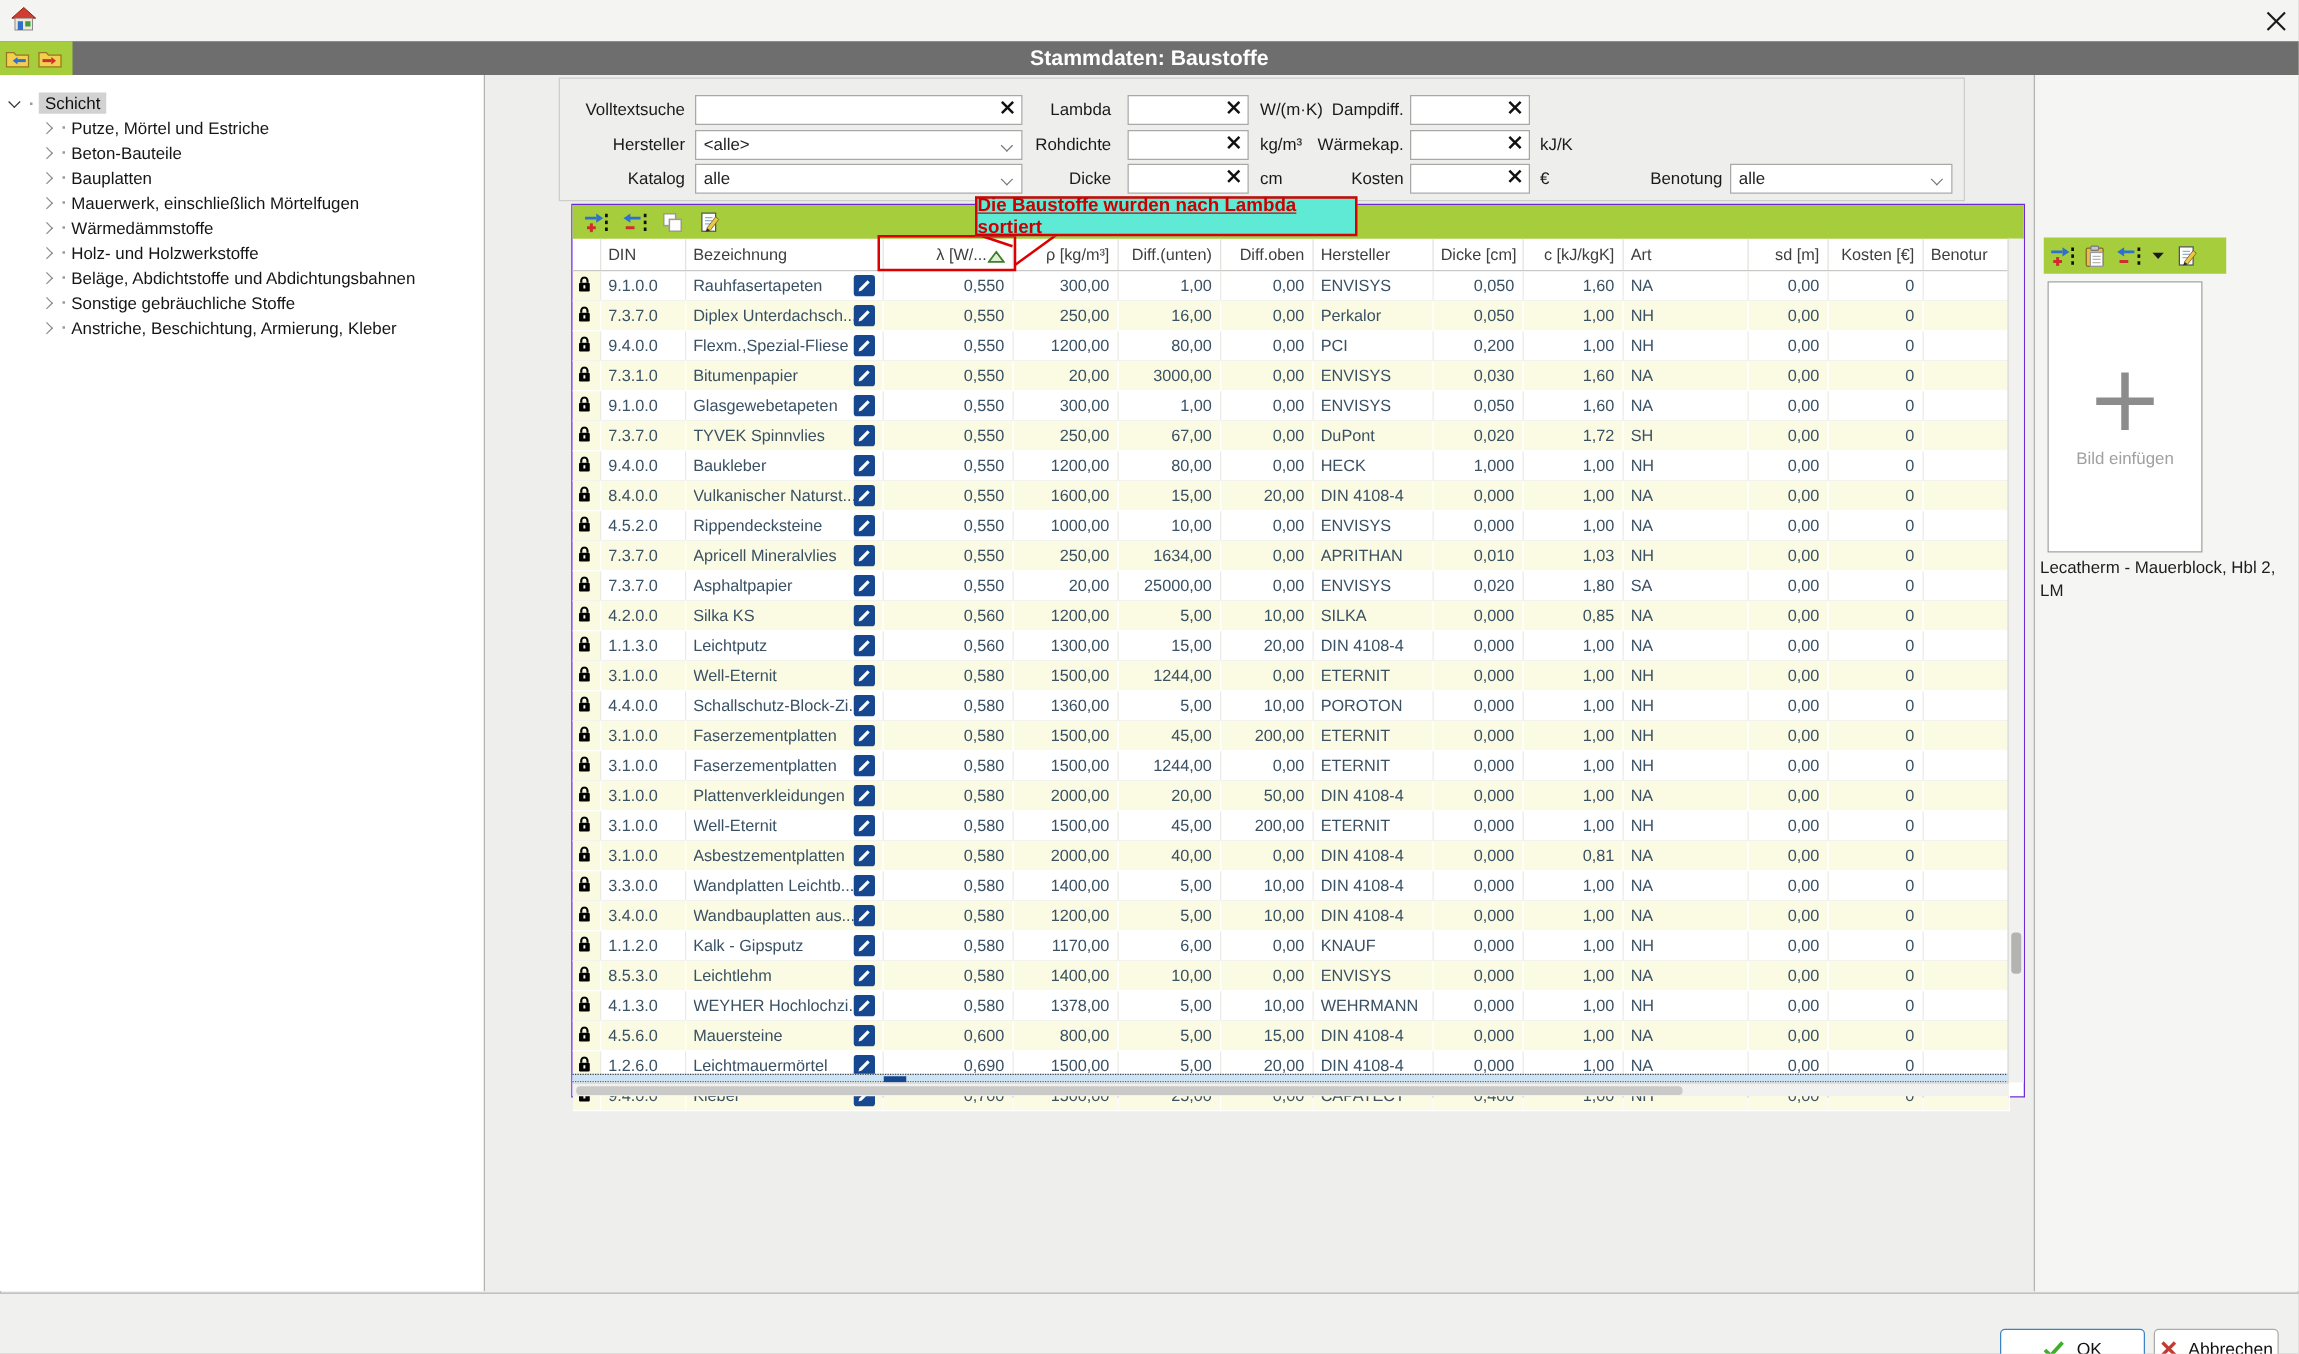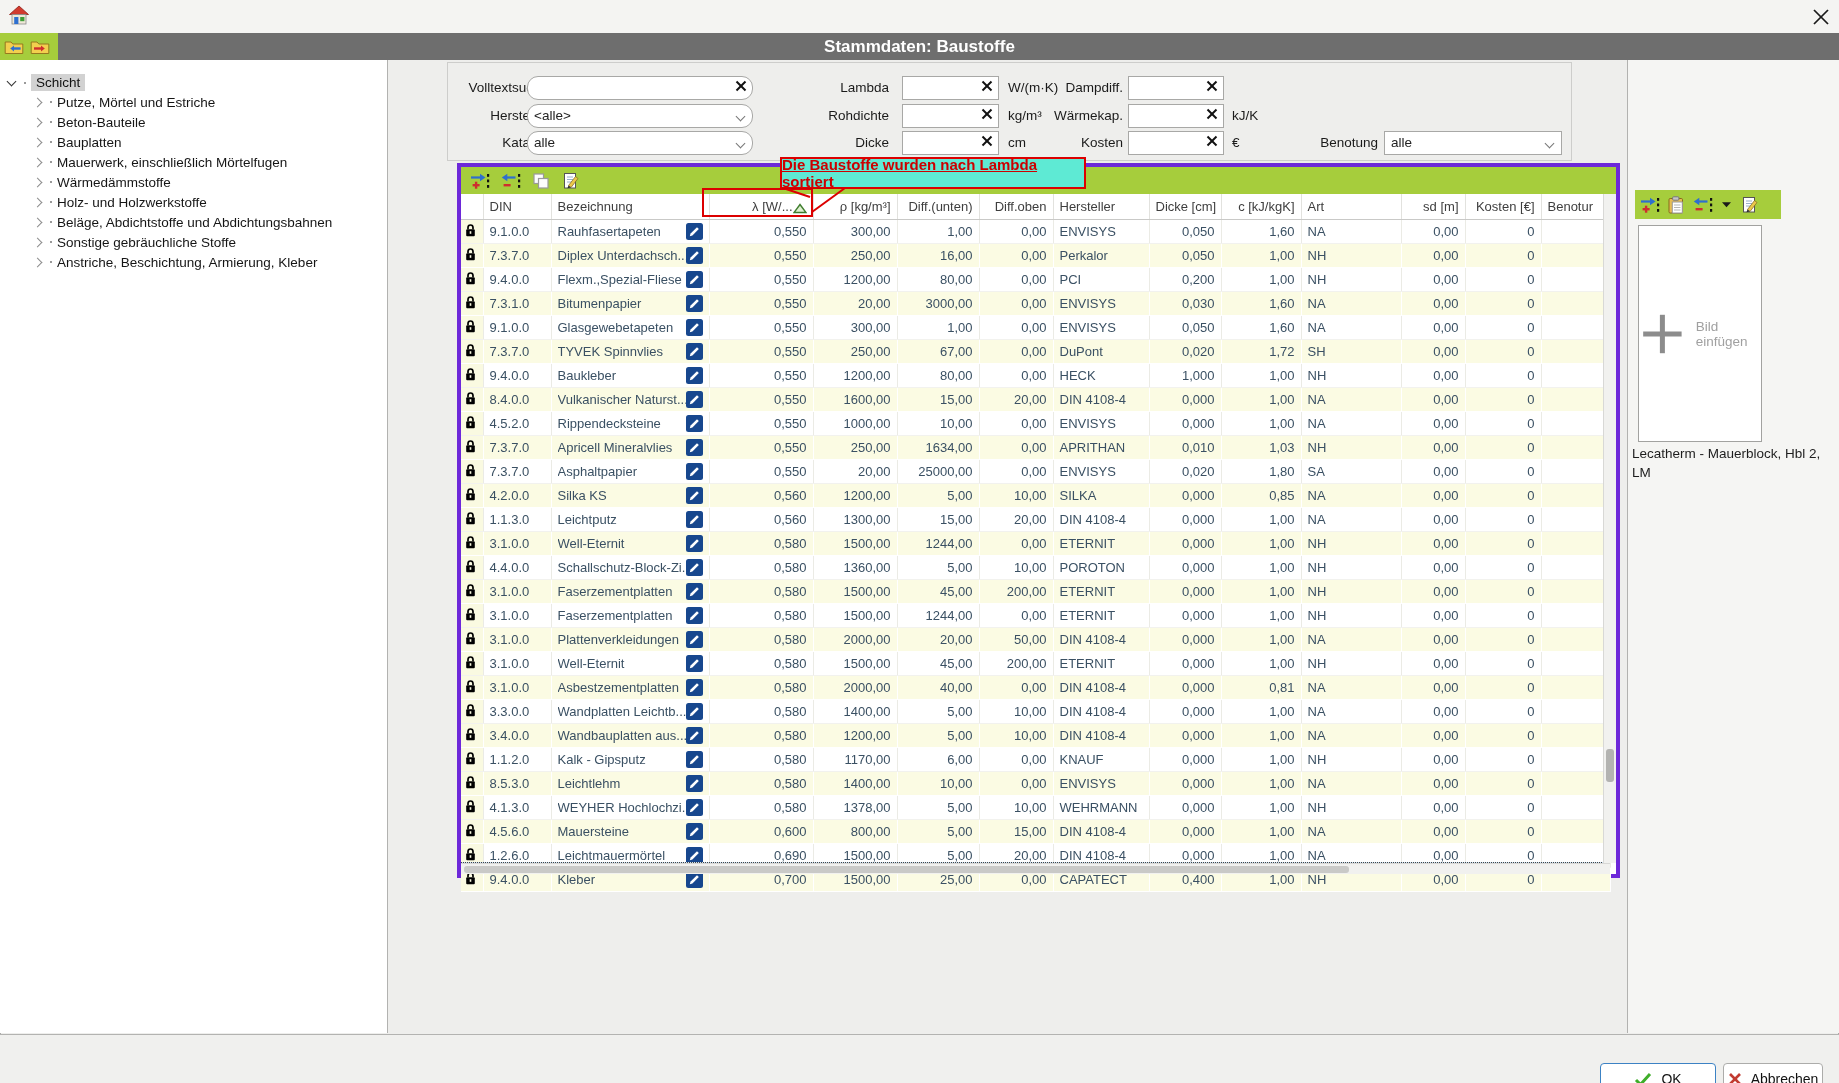--- a/index.html
+++ b/index.html
@@ -43,29 +43,29 @@
   
   .filterbox{position:absolute;left:447px;top:62px;width:1125px;height:99px;border:1px solid #cdcdcb;box-sizing:border-box;}
   .flabel{position:absolute;width:140px;text-align:right;font-size:13.5px;color:#1a1a1a;line-height:24px;}
   .ffield{position:absolute;height:24px;background:#fff;border:1px solid #a8a8a6;box-sizing:border-box;}
   .ffield .fval{position:absolute;left:6px;top:0;line-height:22px;font-size:13.5px;color:#222;}
   .fx{position:absolute;right:5px;top:3px;width:12px;height:16px;cursor:pointer;}
   .funit{position:absolute;font-size:13.5px;color:#1a1a1a;line-height:24px;}
   .fsel-chev{position:absolute;right:8px;top:8px;width:6px;height:6px;
              border-right:1.4px solid #777;border-bottom:1.4px solid #777;transform:rotate(45deg);}
   .r1{top:76px;} .r2{top:104px;} .r3{top:131px;}
-  .lc1{left:408px;} .fc1{left:527px;width:226px;border-radius:11px;}
+  .lc1{left:408px;} .fc1{left:556px;width:262px;}
   .lc2{left:749px;} .fc2{left:902px;width:97px;}
   .lc3{left:983px;} .fc3{left:1128px;width:96px;}
   .uc2{left:1008px;} .uc3{left:1232px;text-align:center;}
   .lben{left:1238px;} .fben{left:1384px;width:178px;}
 
   
   .tablebox{position:absolute;left:457px;top:163px;width:1163px;height:715px;background:#fff;
-            border:4px solid #6d28d9;box-sizing:border-box;}
+            border:1px solid #6d28d9;box-sizing:border-box;}
   .tb-toolbar{position:absolute;left:0;top:0;width:100%;height:27px;background:var(--green);
               display:flex;align-items:center;gap:11px;padding-left:9px;box-sizing:border-box;}
   .tbico{display:inline-flex;align-items:center;justify-content:center;cursor:pointer;}
   .grid{position:absolute;left:0;top:27px;border-collapse:collapse;table-layout:fixed;width:1149px;}
   .grid th{height:25px;font-weight:normal;font-size:13px;color:#3e3e3e;background:#fff;
            border-bottom:1px solid #c9c9c7;border-right:1px solid #e2e2de;padding:0 6px;
            white-space:nowrap;overflow:hidden;text-align:left;}
   .grid td{height:23px;font-size:13px;color:#3a5063;border-right:1px solid #ebebe5;
            border-bottom:1px solid #f2f2ee;padding:0 6px;white-space:nowrap;overflow:hidden;background:#fff;}
   .grid tr.alt td{background:var(--rowalt);border-right-color:#fff;border-bottom-color:#fff;}
@@ -94,21 +94,21 @@
            display:flex;align-items:center;justify-content:center;
            color:#cc0000;font-weight:bold;font-size:15px;text-decoration:underline;}
 
   
   .divider{position:absolute;left:1627px;top:60px;width:1px;height:973px;background:#b2b2b0;}
   .rightpanel{position:absolute;left:1628px;top:60px;width:211px;height:973px;background:#f5f5f3;}
   .rp-toolbar{position:absolute;left:7px;top:130px;width:146px;height:29px;background:var(--green);
               display:flex;align-items:center;gap:8px;padding-left:5px;box-sizing:border-box;}
   .imgbox{position:absolute;left:10px;top:165px;width:124px;height:217px;background:#fff;
           border:1px solid #a2a2a0;box-sizing:border-box;cursor:pointer;
-          display:flex;flex-direction:row;align-items:center;justify-content:center;gap:10px;}
+          display:flex;flex-direction:column;align-items:center;justify-content:center;gap:10px;}
   .imgbox .lbl{color:#a0a0a0;font-size:13.5px;}
   .rp-caption{position:absolute;left:4px;top:384px;width:202px;font-size:13.5px;color:#1d1d1d;line-height:19px;}
 
   
   .bottombar{position:absolute;left:0;top:1034px;width:1839px;height:49px;background:#f0f0ee;border-top:1px solid #b3b3b1;box-sizing:border-box;}
   .btn{position:absolute;top:28px;height:31px;background:#fff;border-radius:4px;
        display:flex;align-items:center;justify-content:center;gap:9px;font-size:14px;color:#111;cursor:pointer;box-sizing:border-box;}
   .btn-ok{left:1600px;width:116px;border:1.5px solid #3c82c4;}
   .btn-cancel{left:1723px;width:100px;border:1px solid #acacaa;}
 </style>

